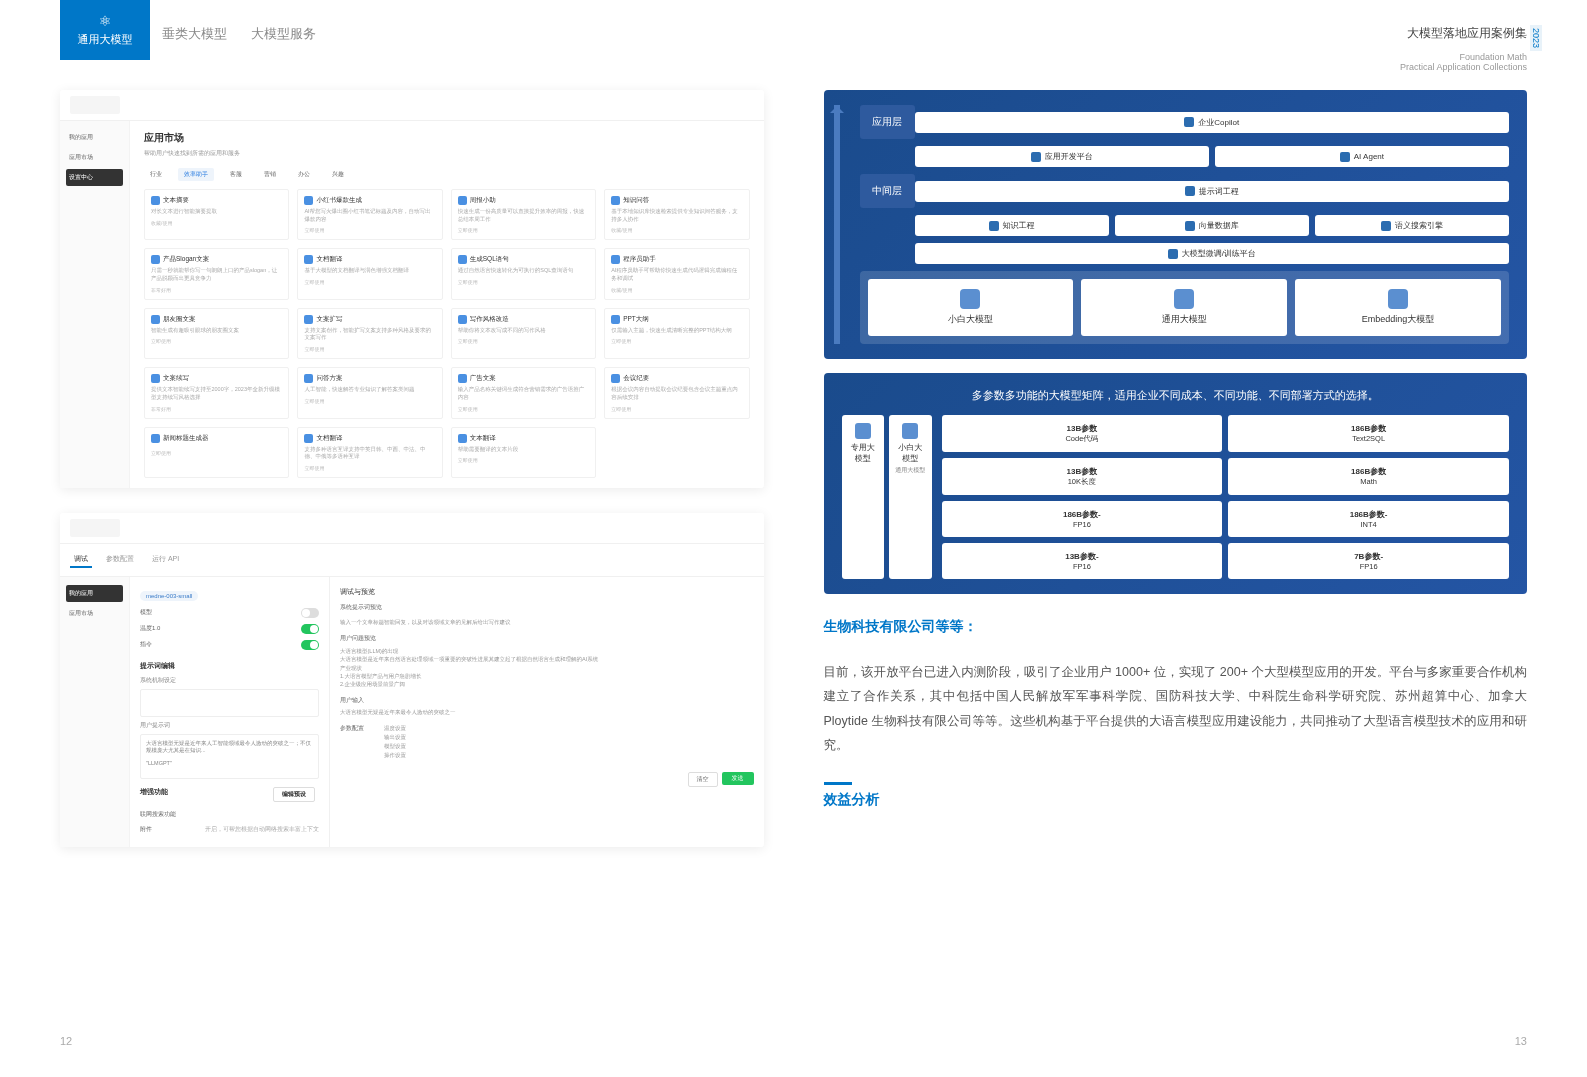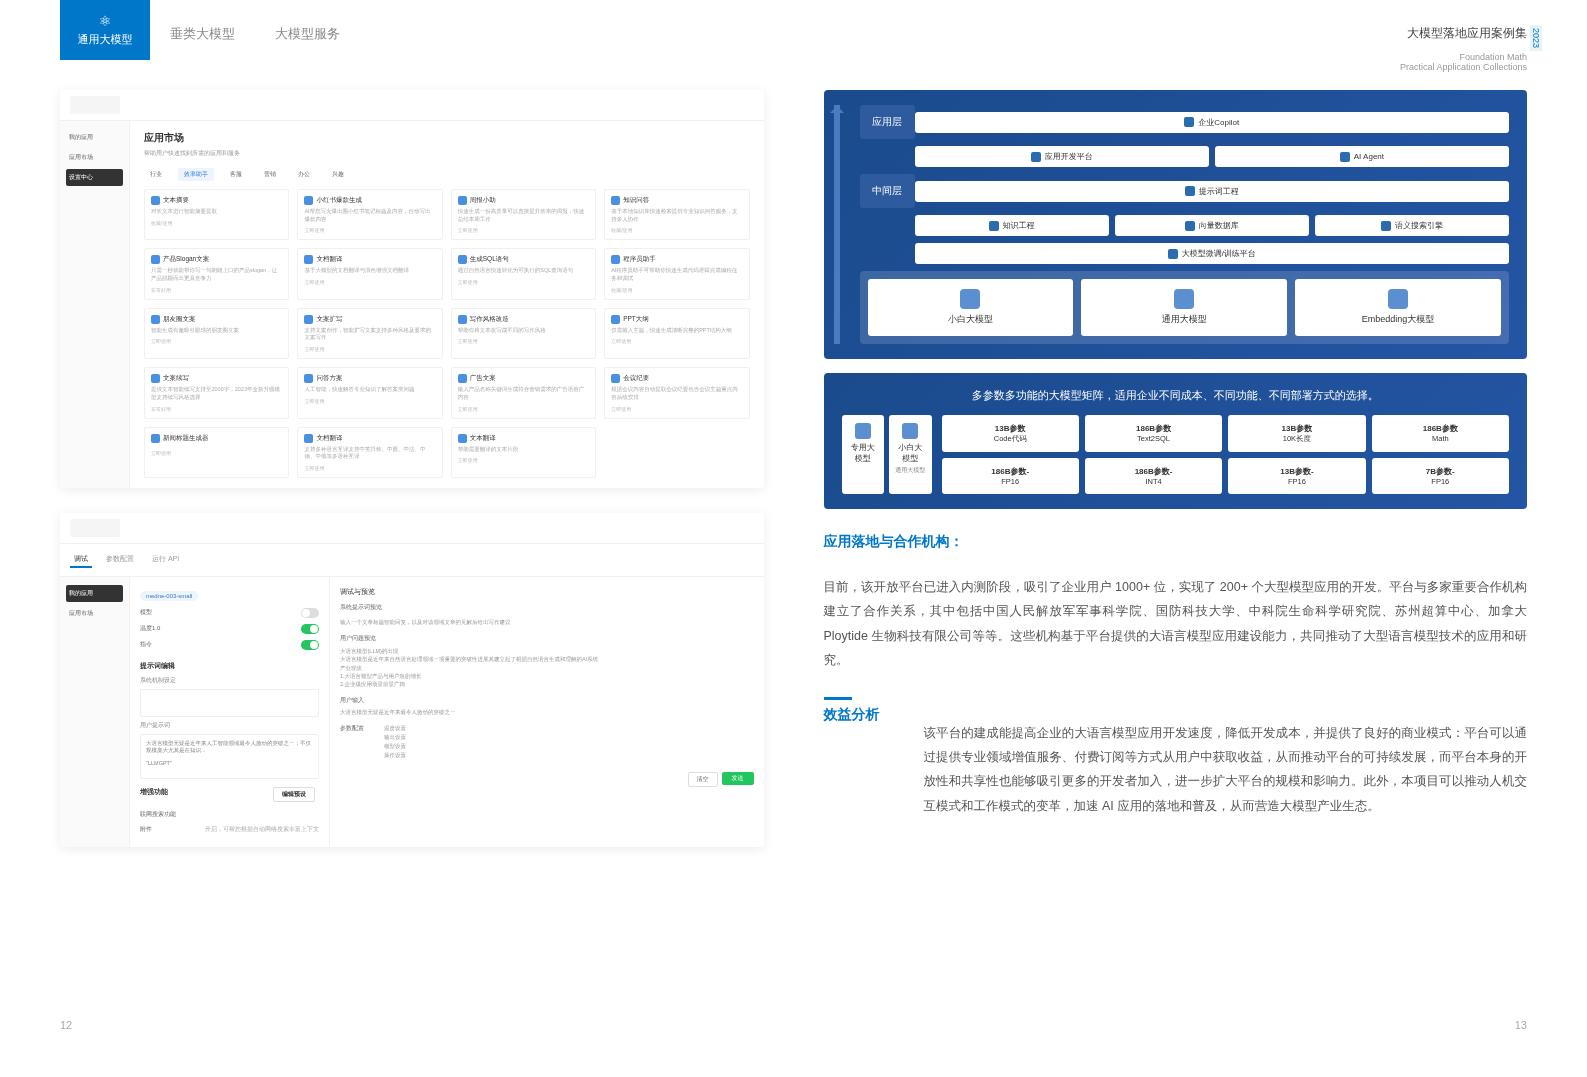--- a/index.html
+++ b/index.html
@@ -5,21 +5,21 @@
 *{margin:0;padding:0;box-sizing:border-box;}
 body{font-family:"Microsoft YaHei","PingFang SC",sans-serif;background:#fff;width:1587px;height:1077px;position:relative;overflow:hidden;}
 .page{position:absolute;width:100%;height:100%;display:flex;}
 .left-page{width:50%;height:100%;position:relative;padding:20px 30px 40px 60px;}
 .right-page{width:50%;height:100%;position:relative;padding:20px 60px 40px 30px;}
 
 
 .top-tabs{display:flex;align-items:flex-start;gap:0;position:absolute;top:0;left:60px;}
 .tab-active{background:#0077c8;color:#fff;width:90px;height:60px;display:flex;flex-direction:column;align-items:center;justify-content:center;font-size:11px;}
 .tab-active .ico{font-size:14px;margin-bottom:3px;}
-.tab{padding:25px 20px 10px;color:#888;font-size:13px;}
+.tab{padding:25px 12px 10px;color:#888;font-size:13px;}
 
 
 .hdr-right{position:absolute;top:25px;right:60px;text-align:right;font-size:9px;color:#999;}
 .hdr-title{font-size:12px;color:#444;margin-bottom:10px;}
 .year-badge{position:absolute;top:25px;right:45px;writing-mode:vertical-rl;font-size:9px;color:#0077c8;background:#e8f2f9;padding:3px 1px;}
 
 
 .shot{background:#fff;box-shadow:0 2px 12px rgba(0,0,0,0.08);border-radius:3px;margin-top:70px;font-size:7px;color:#666;position:relative;}
 .shot2{margin-top:25px;}
 .shot-hdr{display:flex;align-items:center;padding:6px 10px;border-bottom:1px solid #f0f0f0;}
@@ -74,34 +74,34 @@
 .d1-bottom{background:rgba(255,255,255,0.15);border-radius:4px;padding:8px;display:flex;gap:8px;margin-left:18px;}
 .d1-bcard{background:#fff;color:#333;border-radius:3px;padding:10px;flex:1;text-align:center;font-size:9px;}
 .d1-bico{width:20px;height:20px;background:#5b8fd0;border-radius:4px;margin:0 auto 4px;}
 
 .diagram2{background:linear-gradient(135deg,#1a4b8c,#2455a4);border-radius:4px;padding:15px 18px;color:#fff;margin-top:14px;}
 .d2-title{text-align:center;font-size:11px;margin-bottom:12px;}
 .d2-body{display:flex;gap:10px;}
 .d2-left{display:flex;flex-direction:row;gap:5px;width:90px;}
 .d2-lcard{background:#fff;color:#333;border-radius:3px;padding:8px 6px;text-align:center;font-size:8px;}
 .d2-lico{width:16px;height:16px;background:#5b8fd0;border-radius:3px;margin:0 auto 3px;}
-.d2-grid{display:grid;grid-template-columns:repeat(4,1fr);gap:6px;flex:1;}
+.d2-grid{display:grid;grid-template-columns:repeat(2,1fr);gap:6px;flex:1;}
 .d2-cell{background:#fff;color:#333;border-radius:3px;padding:8px 4px;text-align:center;font-size:7.5px;}
 .d2-cell .n{font-weight:600;font-size:8px;}
 
 
 .sec-title{color:#0077c8;font-size:14px;font-weight:600;margin-top:24px;margin-bottom:10px;}
 .body-text{font-size:12.5px;line-height:1.95;color:#555;text-align:justify;margin-top:24px;}
 .blue-accent{border-top:3px solid #0077c8;width:28px;margin-bottom:6px;}
 .two-col{display:flex;gap:30px;margin-top:24px;}
 .tc-left{width:70px;flex-shrink:0;}
 .tc-left .lbl{color:#0077c8;font-size:14px;font-weight:600;margin-top:4px;}
 
 
-.pgnum{position:absolute;bottom:46px;font-size:11px;color:#aaa;}
+.pgnum{position:absolute;bottom:30px;font-size:11px;color:#aaa;}
 .pgnum-l{left:60px;}
 .pgnum-r{right:60px;}
 </style>
 </head>
 <body>
 
 <div class="page">
 
   <div class="left-page">
     <div class="top-tabs">
@@ -460,26 +460,25 @@
               <div>FP16</div>
             </div>
             <div class="d2-cell">
               <div class="n">7B参数-</div>
               <div>FP16</div>
             </div>
           </div>
       </div>
     </div>
 
-    <div class="sec-title">应用落地与合作机构：</div>
+    <div class="sec-title">生物科技有限公司等等：</div>
     <div class="body-text">目前，该开放平台已进入内测阶段，吸引了企业用户 1000+ 位，实现了 200+ 个大型模型应用的开发。平台与多家重要合作机构建立了合作关系，其中包括中国人民解放军军事科学院、国防科技大学、中科院生命科学研究院、苏州超算中心、加拿大 Ploytide 生物科技有限公司等等。这些机构基于平台提供的大语言模型应用建设能力，共同推动了大型语言模型技术的应用和研究。</div>
 
     <div class="two-col">
       <div class="tc-left">
         <div class="blue-accent"></div>
         <div class="lbl">效益分析</div>
       </div>
-      <div class="body-text">该平台的建成能提高企业的大语言模型应用开发速度，降低开发成本，并提供了良好的商业模式：平台可以通过提供专业领域增值服务、付费订阅等方式从用户中获取收益，从而推动平台的可持续发展，而平台本身的开放性和共享性也能够吸引更多的开发者加入，进一步扩大平台的规模和影响力。此外，本项目可以推动人机交互模式和工作模式的变革，加速 AI 应用的落地和普及，从而营造大模型产业生态。</div>
     </div>
 
     <div class="pgnum pgnum-r">13</div>
   </div>
 </div>
 
 </body></html>

